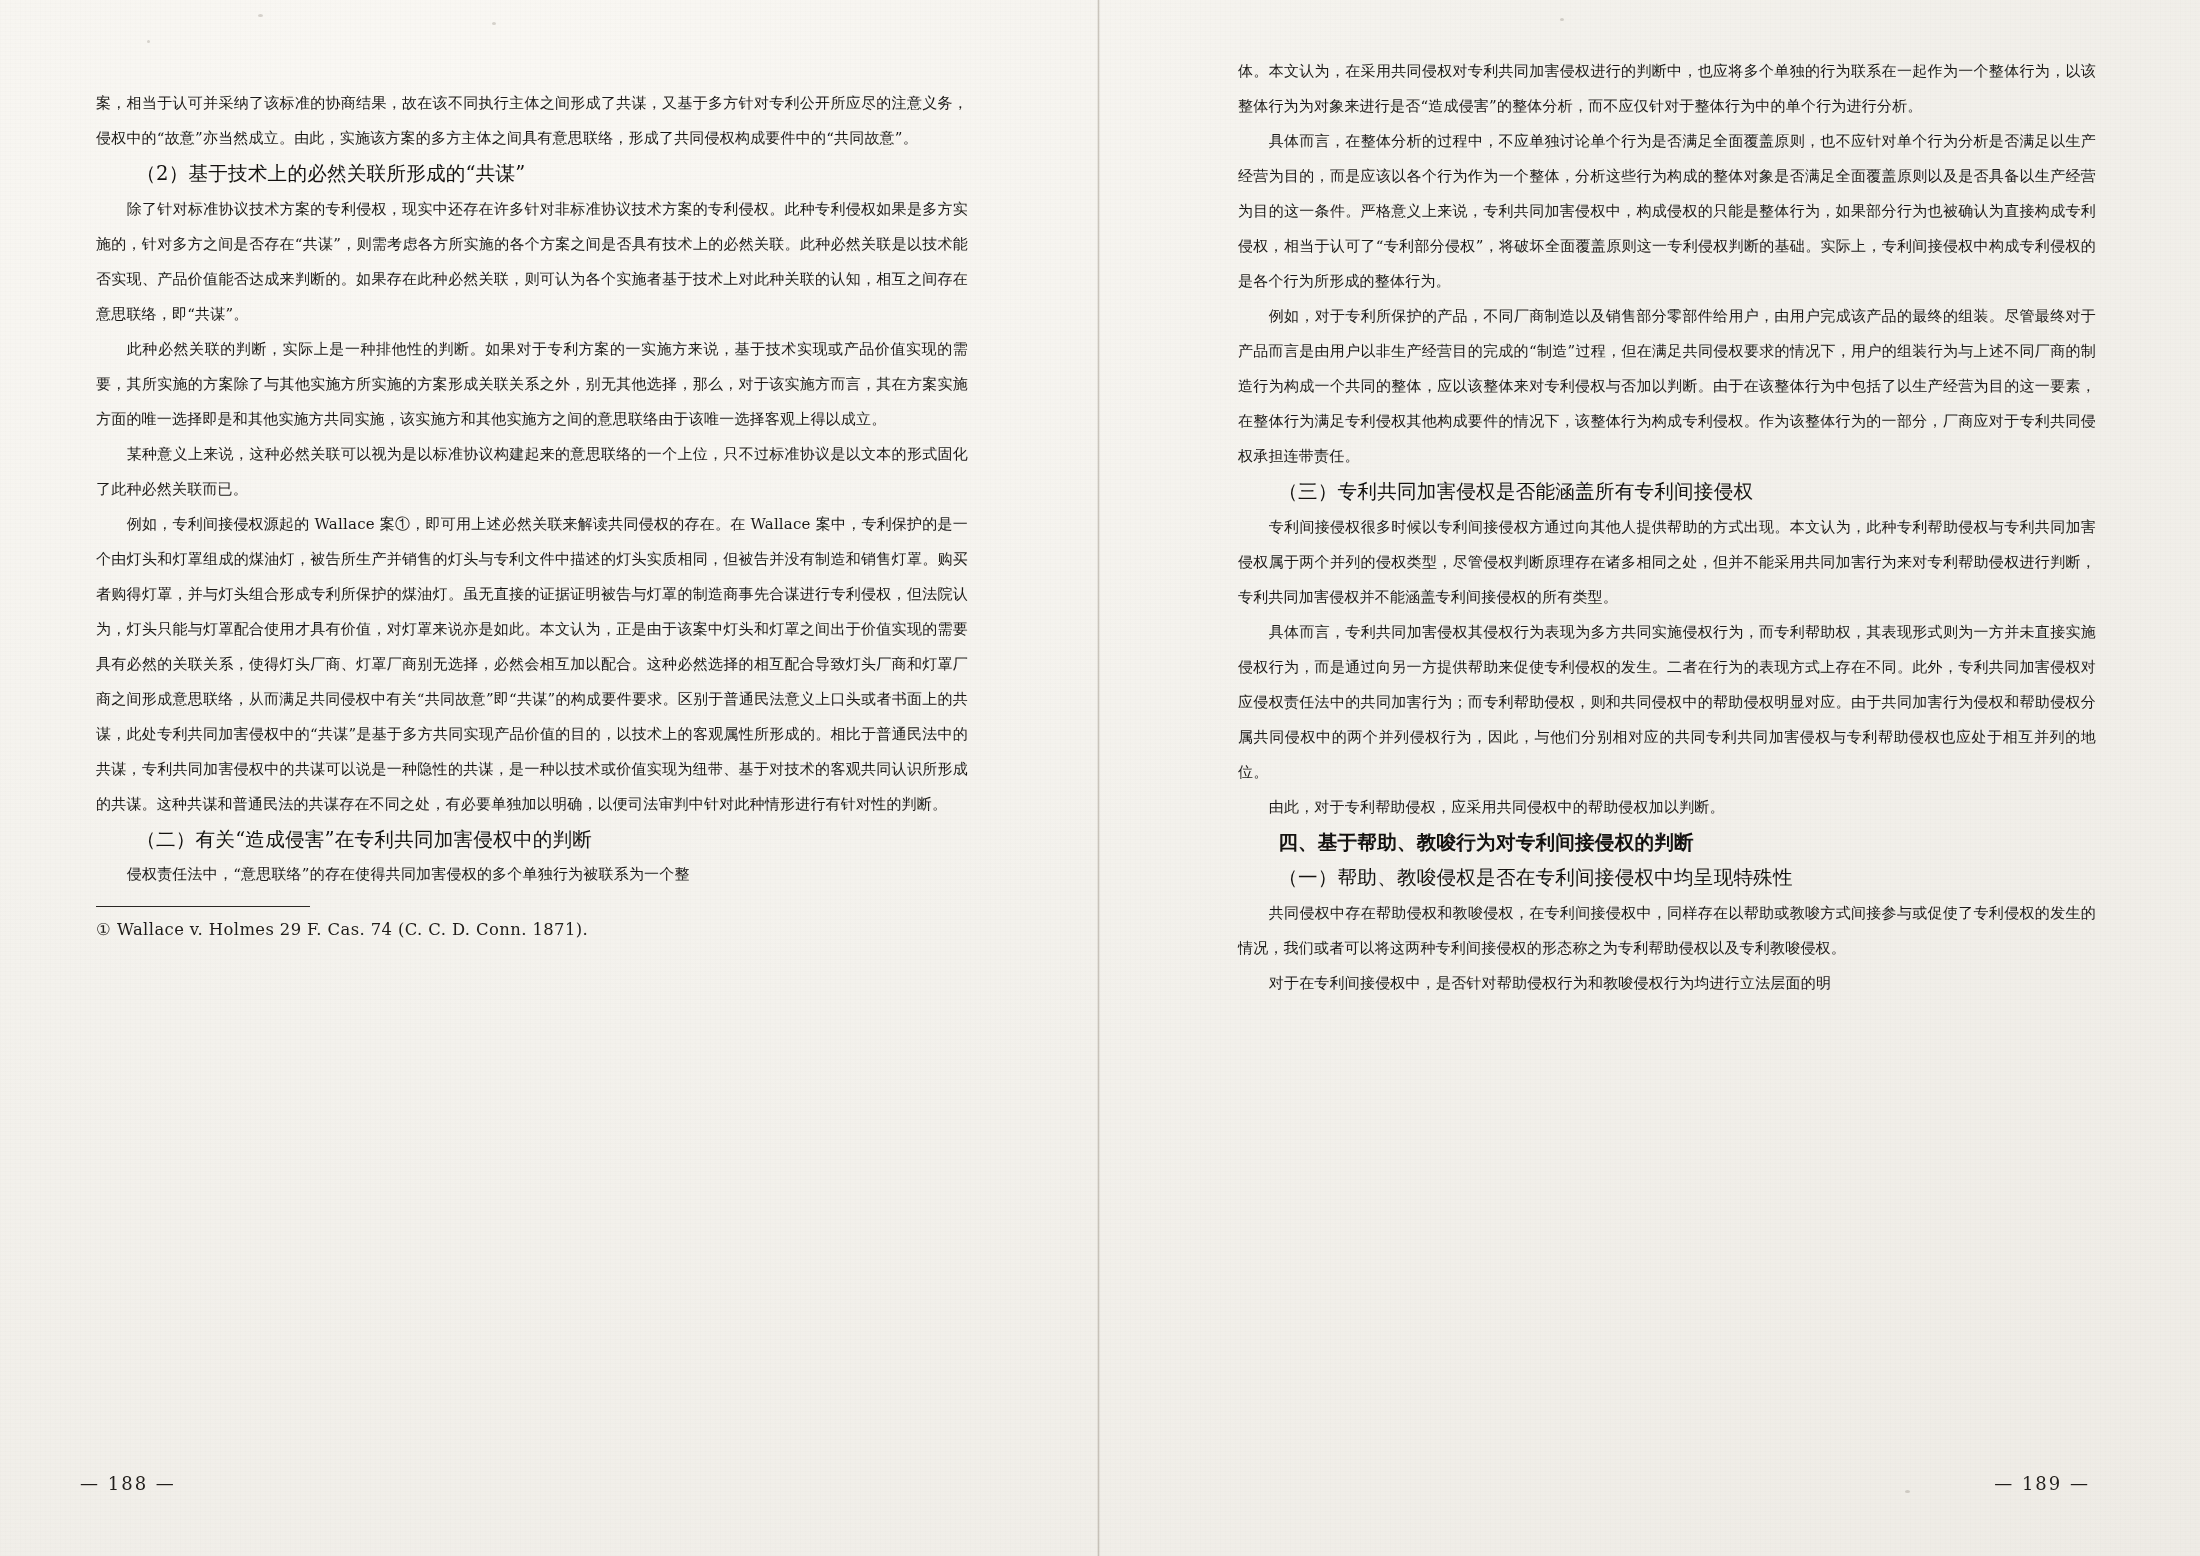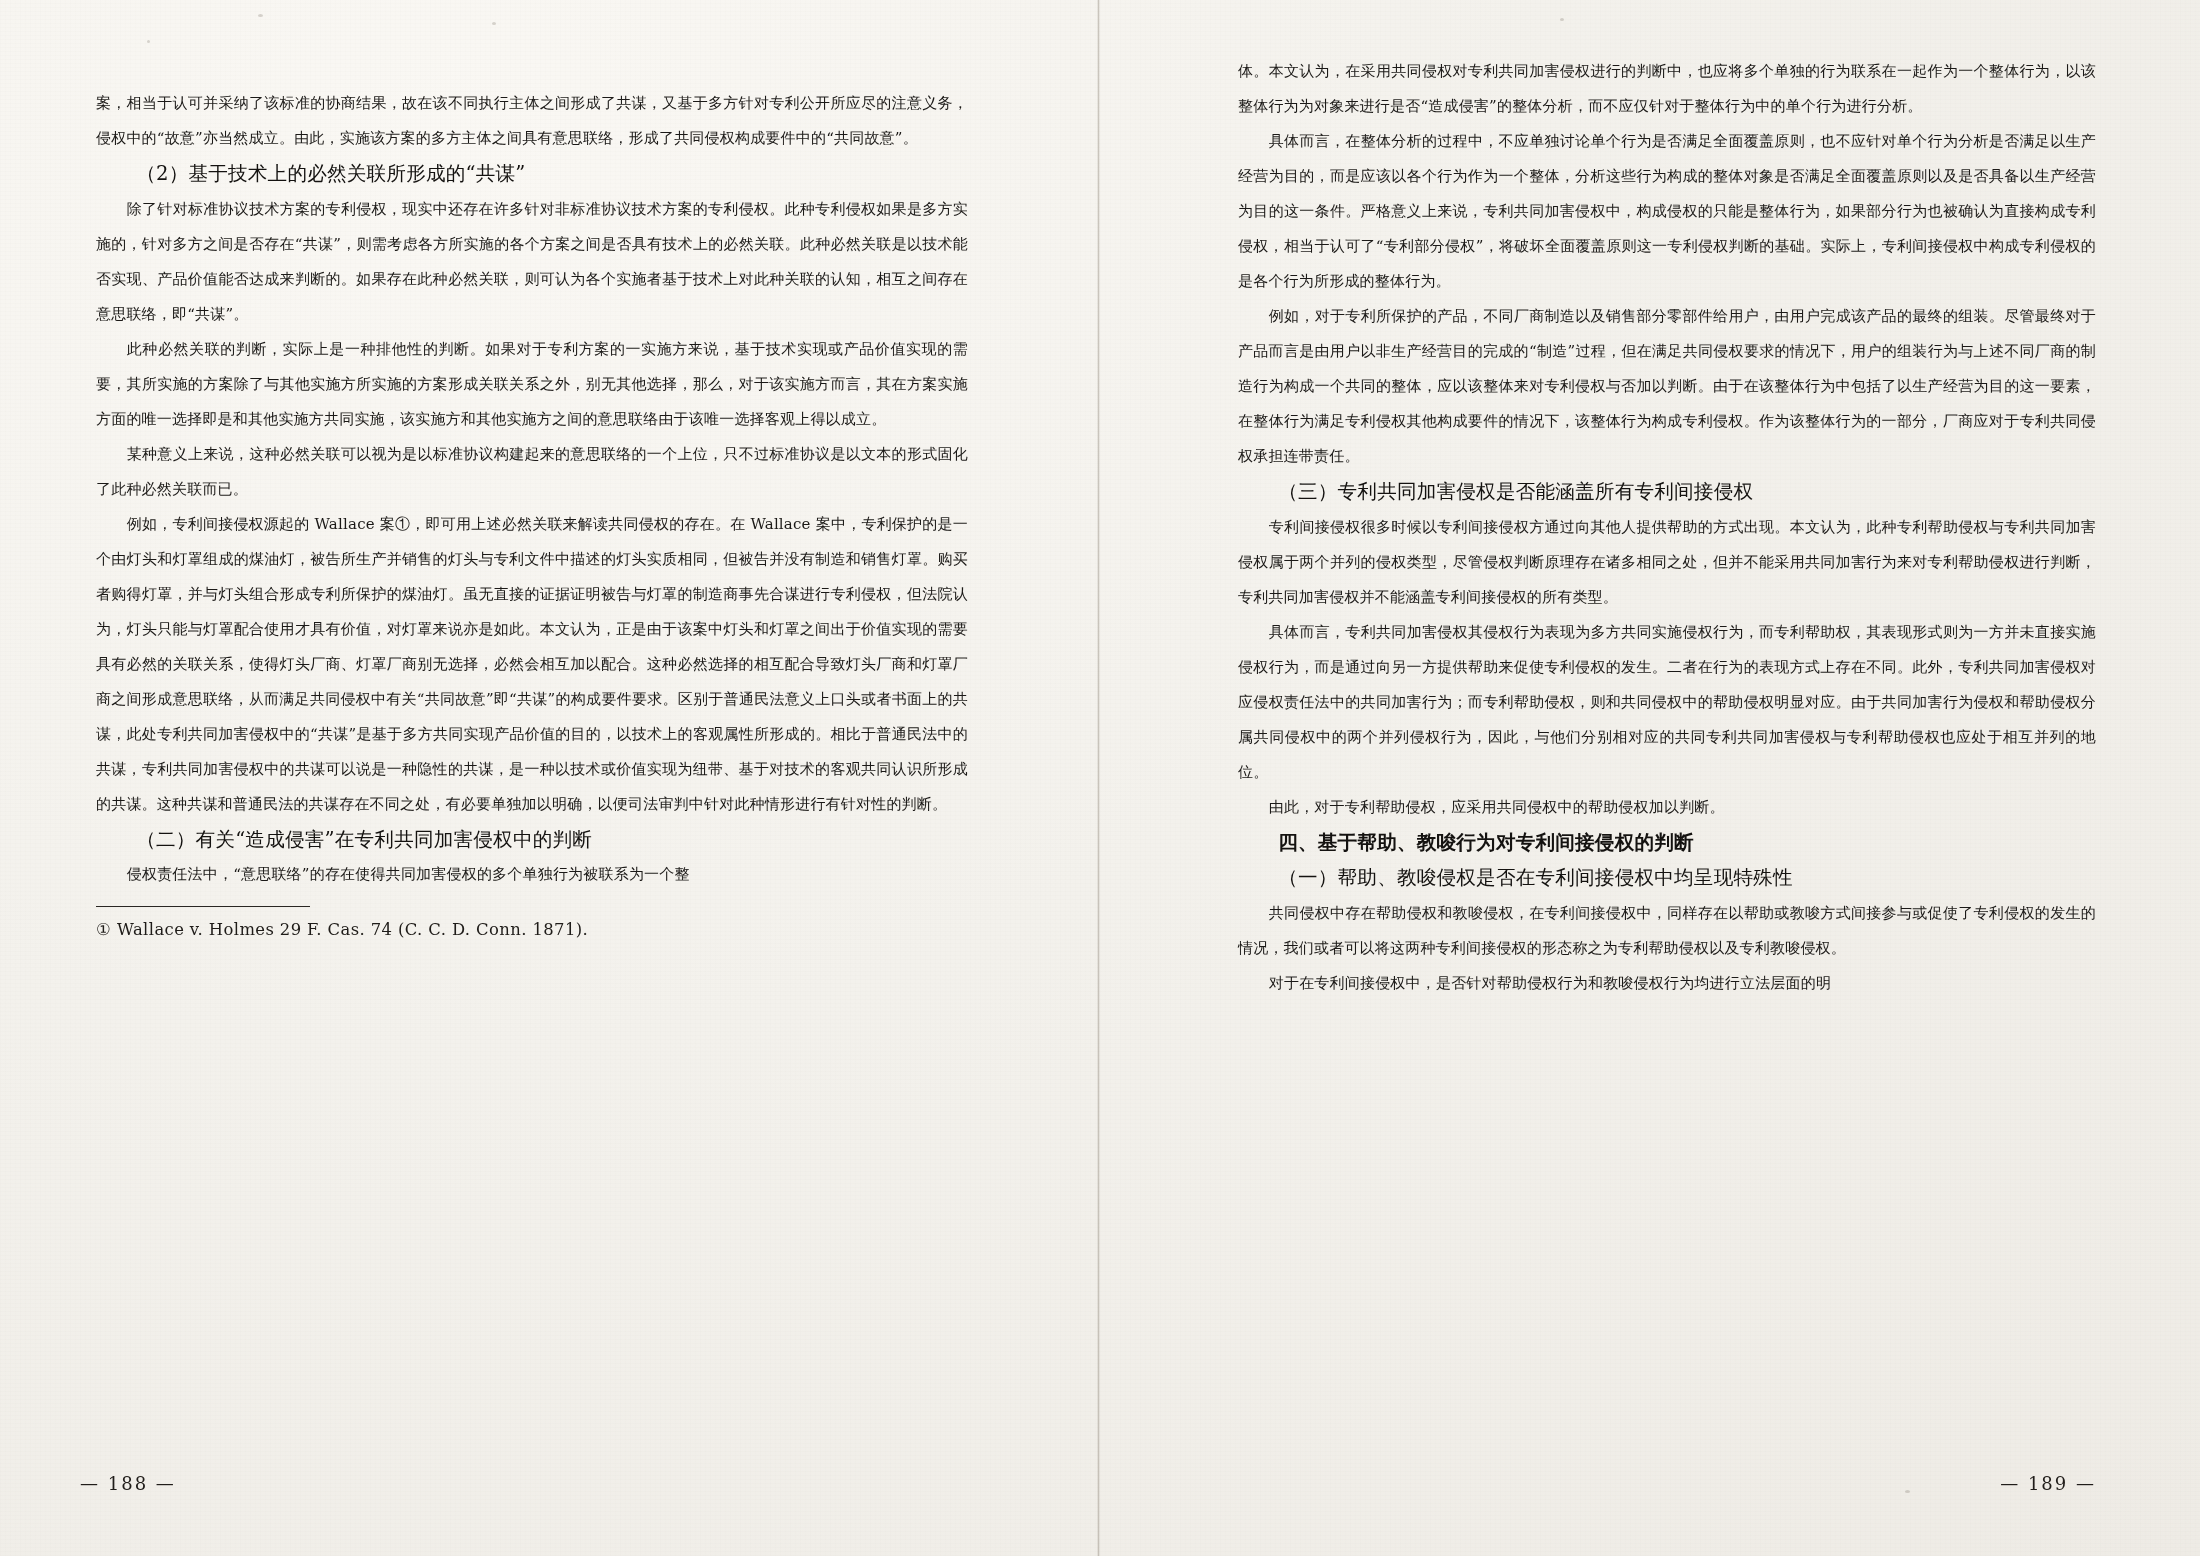--- a/index.html
+++ b/index.html
@@ -95,21 +95,21 @@
   .footnote .fn-mark { margin-right: 6px; }
 
   .folio {
     position: absolute;
     bottom: 62px;
     font-size: 18px;
     letter-spacing: 2px;
     color: #201d1a;
   }
   .folio-left { left: 80px; }
-  .folio-right { right: 104px; }
+  .folio-right { right: 110px; }
 
   
   .speck {
     position: absolute;
     background: rgba(90,82,70,0.22);
     border-radius: 50%;
     pointer-events: none;
   }
 </style>
 </head>

